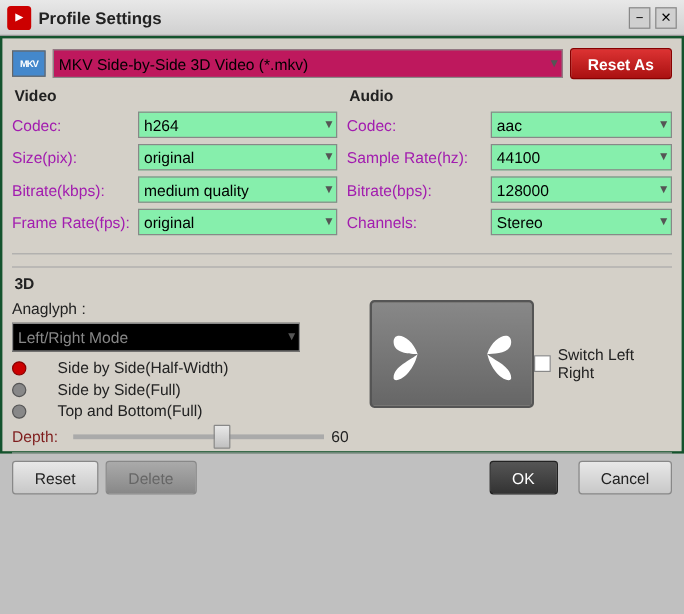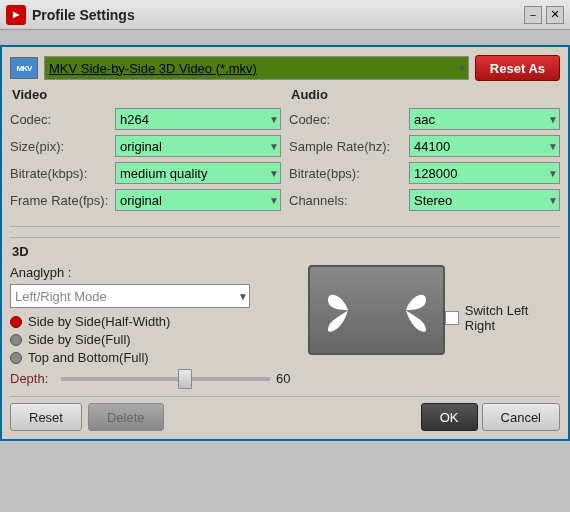--- a/index.html
+++ b/index.html
@@ -52,27 +52,26 @@
       display: flex;
       align-items: center;
       justify-content: center;
       font-size: 11px;
       cursor: pointer;
     }
 
     
     .dialog {
       background: #d4d0c8;
-      border: 2px solid #0369a1;
-      height: 396px;
+      border: 2px solid #14532d;
+      height: 348px;
       padding: 8px;
       display: flex;
       flex-direction: column;
       gap: 6px;
-      margin-top: 15px;
     }
 
     
     .profile-row {
       display: flex;
       align-items: center;
       gap: 6px;
     }
     .profile-icon-box {
       width: 28px;
@@ -88,24 +87,23 @@
     }
     .select-wrapper {
       flex: 1;
       position: relative;
     }
     .select-wrapper select {
       width: 100%;
       height: 24px;
       padding: 0 4px;
       font-size: 13px;
-      background: #4d7c0f;
+      background: #be185d;
       border: 1px solid #888;
       appearance: none;
-      text-decoration: underline;
       -webkit-appearance: none;
     }
     .select-arrow {
       position: absolute;
       right: 2px;
       top: 50%;
       transform: translateY(-50%);
       pointer-events: none;
       font-size: 10px;
       color: #555;
@@ -141,21 +139,21 @@
       margin-bottom: 6px;
       padding-left: 2px;
     }
     .field-row {
       display: flex;
       align-items: center;
       margin-bottom: 5px;
     }
     .field-label {
       width: 105px;
-      color: #404040;
+      color: #a21caf;
       font-size: 13px;
     }
     .field-select-wrapper {
       flex: 1;
       position: relative;
     }
     .field-select-wrapper select {
       width: 100%;
       height: 22px;
       padding: 0 4px;
@@ -207,21 +205,21 @@
     .anaglyph-select-wrapper {
       position: relative;
       width: 240px;
       margin-bottom: 6px;
     }
     .anaglyph-select-wrapper select {
       width: 100%;
       height: 24px;
       padding: 0 4px;
       font-size: 13px;
-      background: #ffffff;
+      background: #000000;
       border: 1px solid #888;
       color: #888;
       appearance: none;
       -webkit-appearance: none;
     }
     .anaglyph-arrow {
       position: absolute;
       right: 2px;
       top: 50%;
       transform: translateY(-50%);
@@ -233,20 +231,21 @@
     .radio-list {
       list-style: none;
       margin-bottom: 6px;
     }
     .radio-list li {
       display: flex;
       align-items: center;
       margin-bottom: 3px;
       font-size: 13px;
       color: #222;
+      gap: 20px;
     }
     .radio-dot {
       width: 12px;
       height: 12px;
       border-radius: 50%;
       background: #cc0000;
       border: 1px solid #880000;
       margin-right: 6px;
       flex-shrink: 0;
     }
@@ -331,21 +330,21 @@
       margin-top: auto;
       padding-top: 6px;
       border-top: 1px solid #aaa;
     }
     .bottom-left {
       display: flex;
       gap: 6px;
     }
     .bottom-right {
       display: flex;
-      gap: 4px;
+      gap: 17px;
     }
     .btn {
       height: 28px;
       padding: 0 18px;
       font-size: 13px;
       cursor: pointer;
       border-radius: 3px;
     }
     .btn-gray {
       background: linear-gradient(to bottom, #e8e8e8, #c8c8c8);

